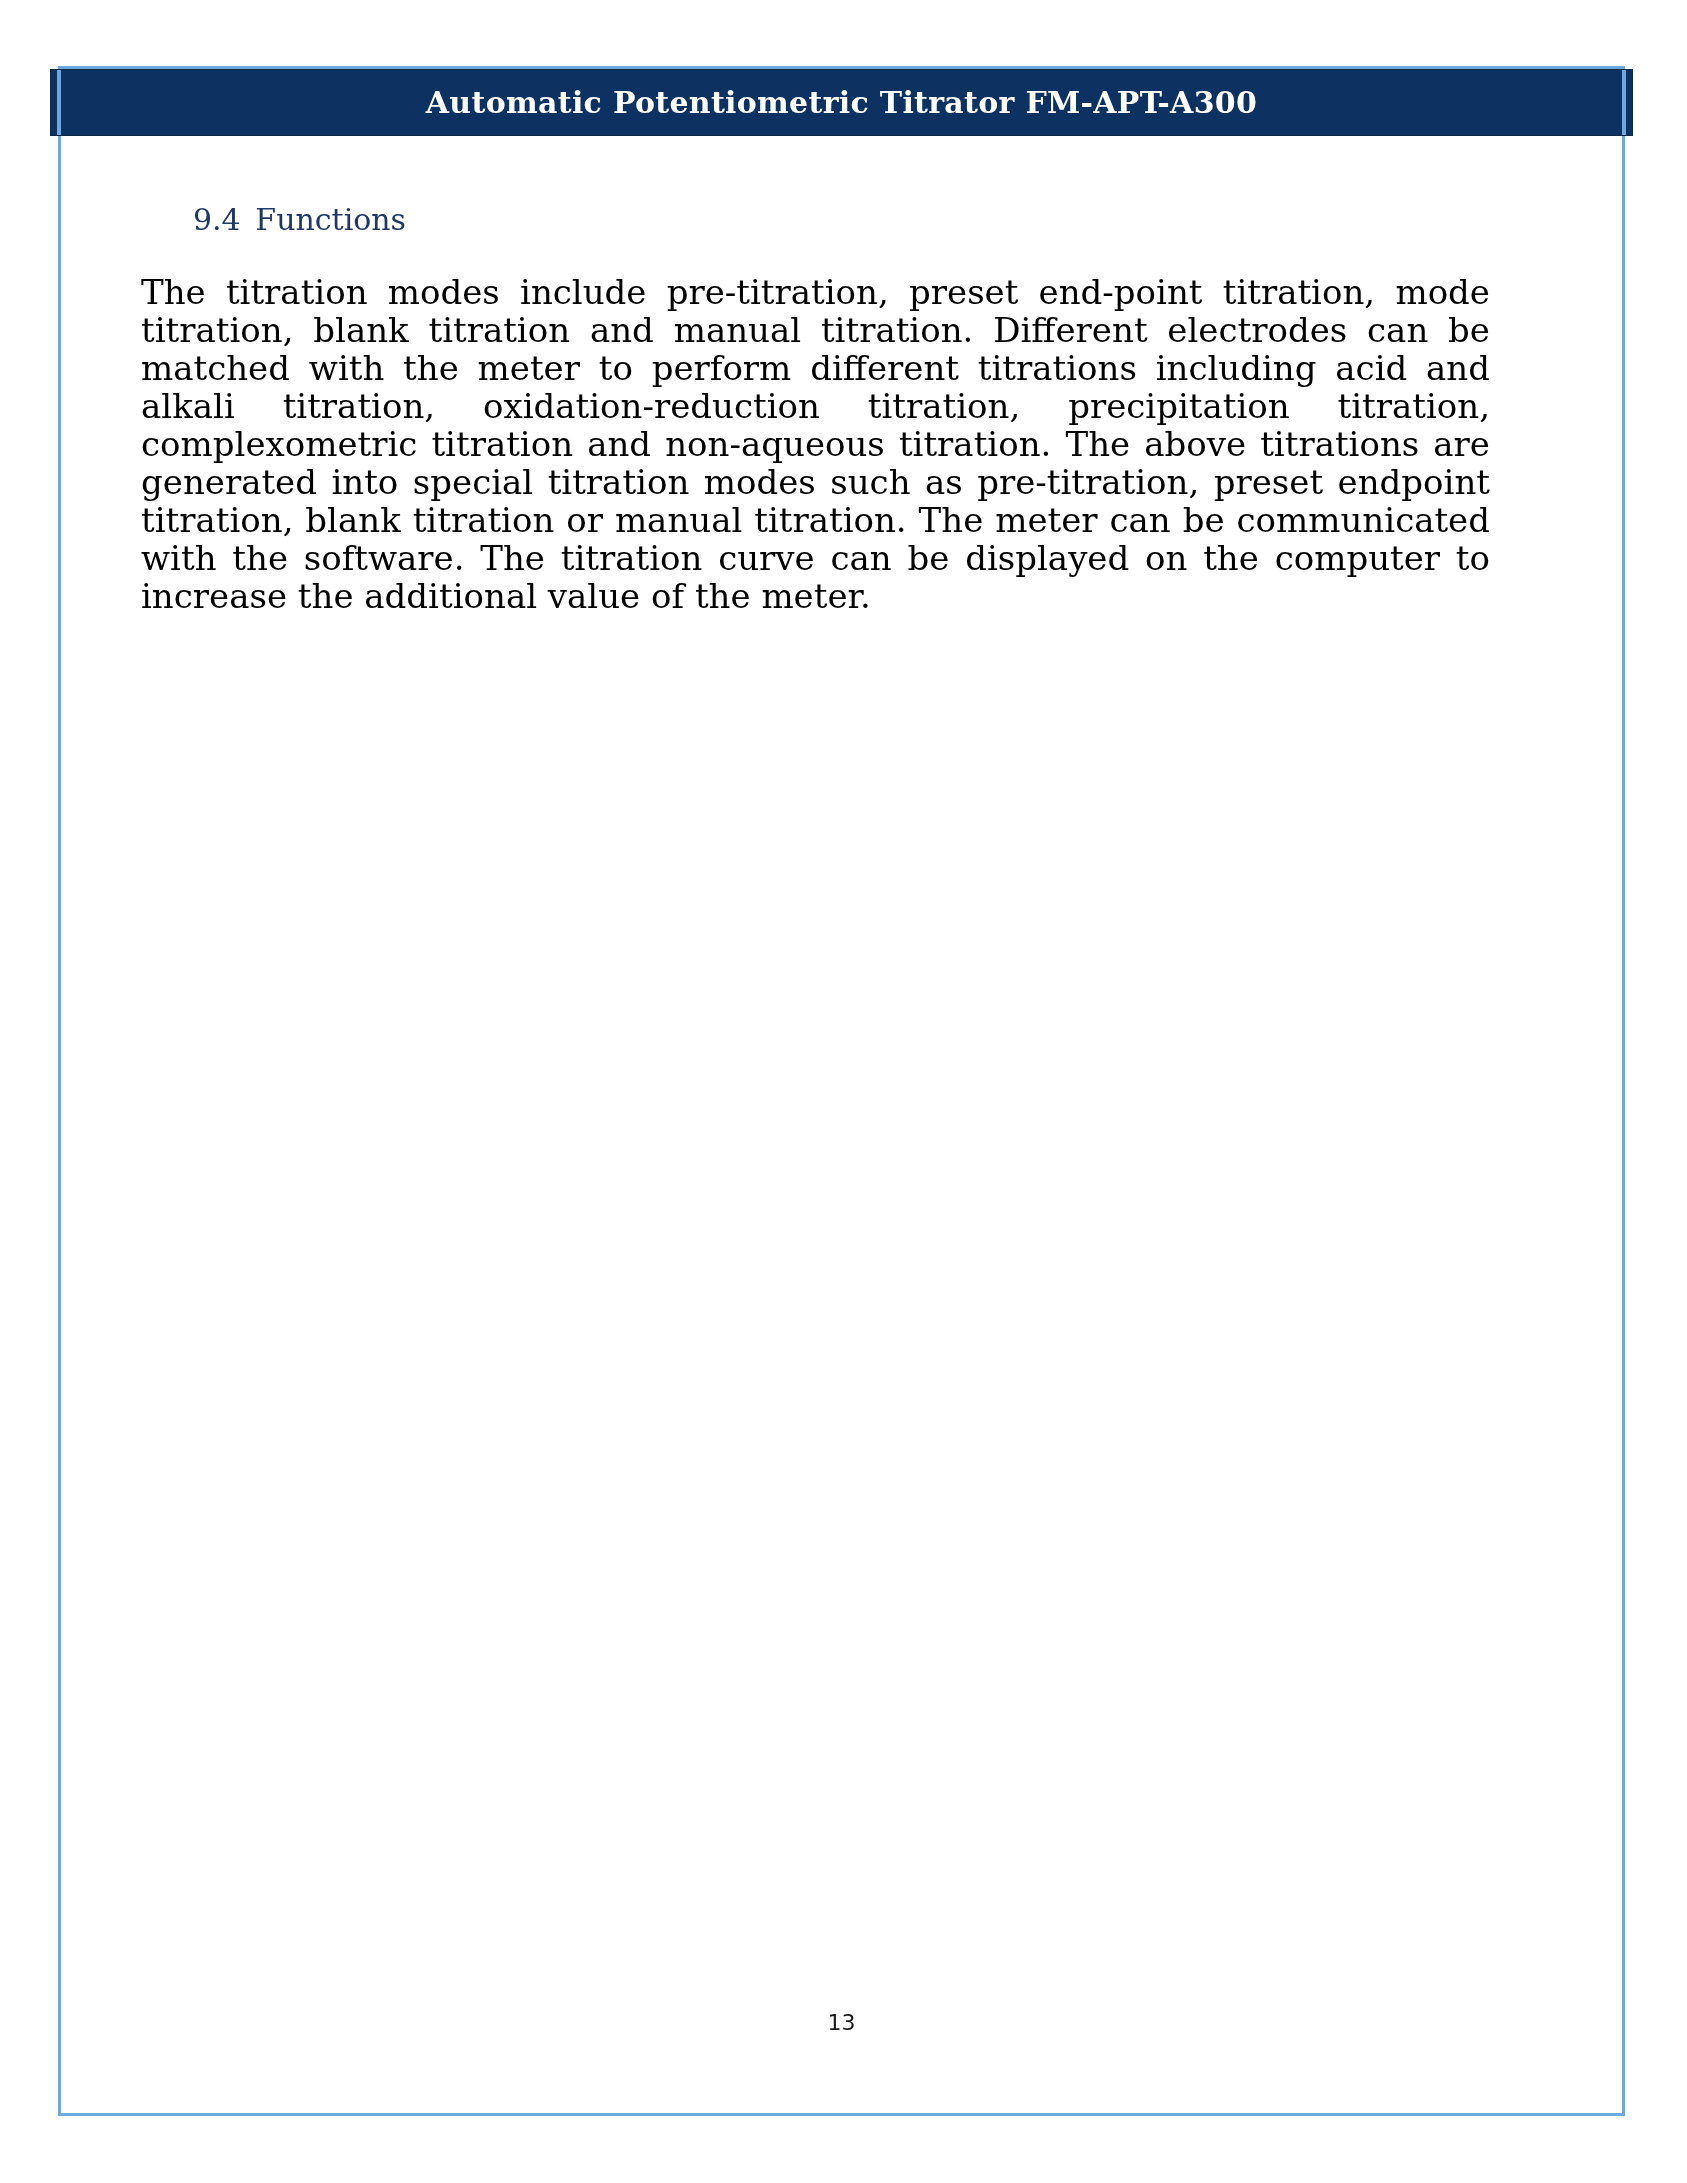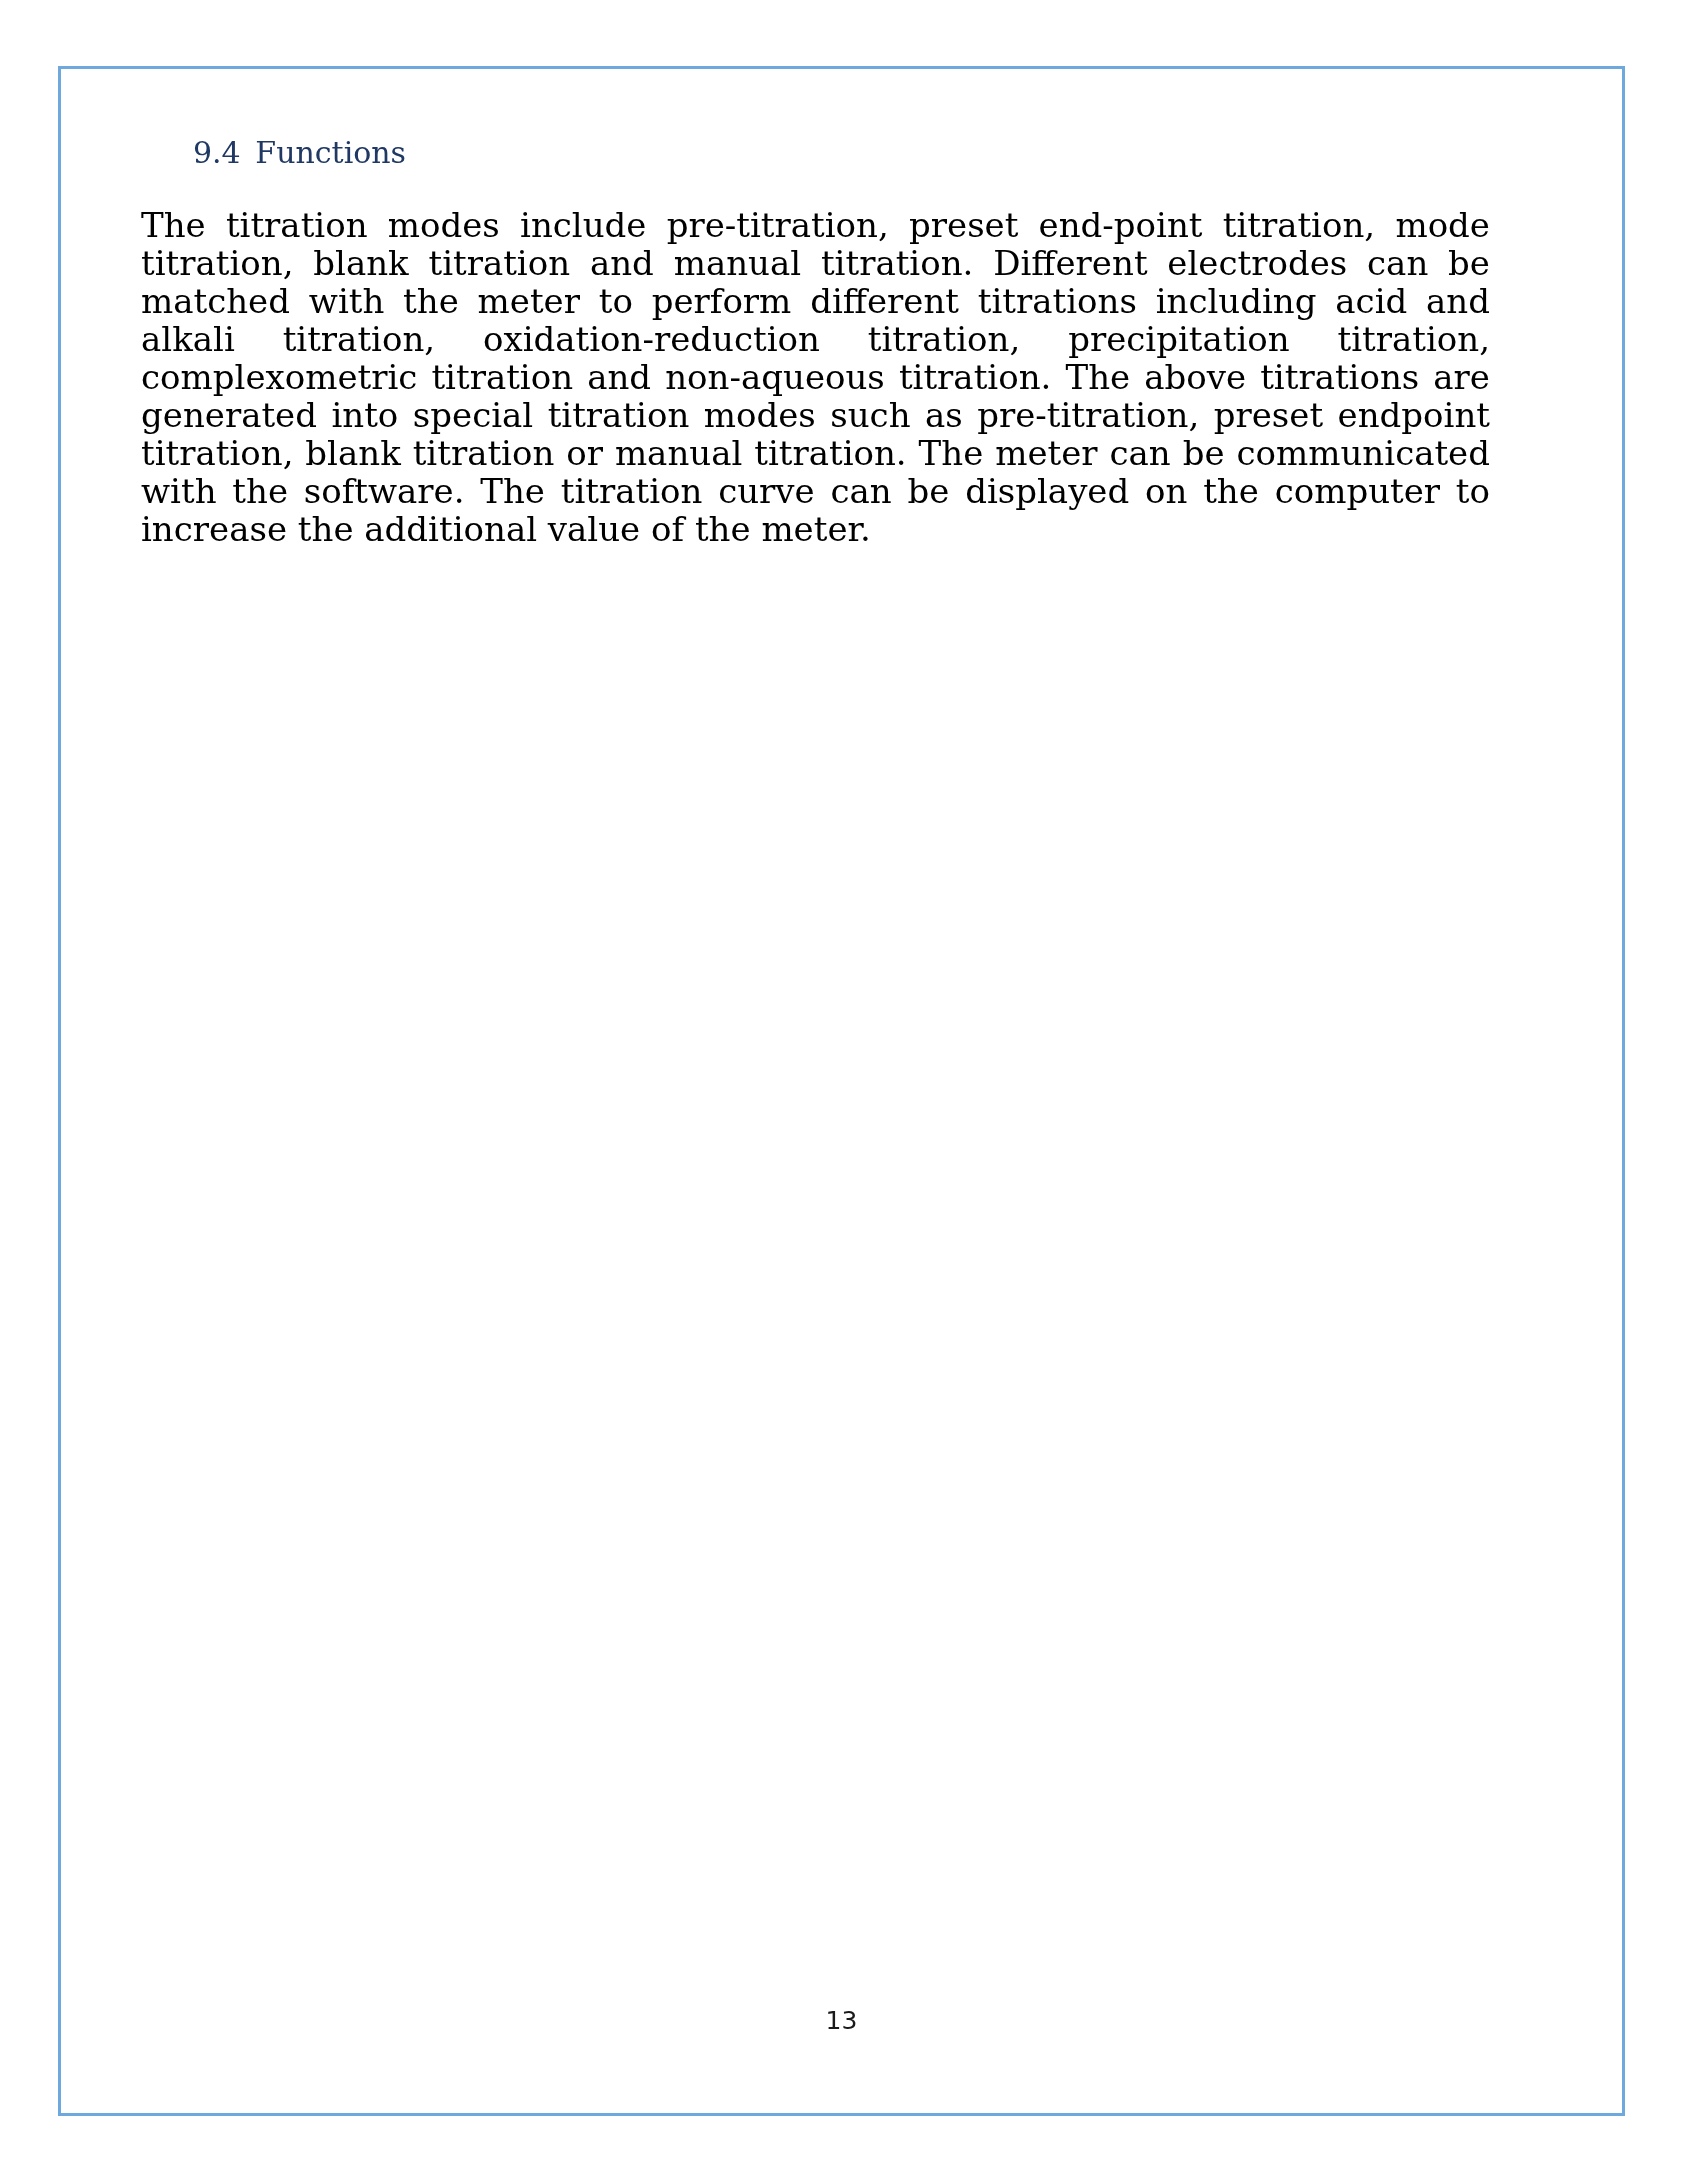--- a/index.html
+++ b/index.html
@@ -74,28 +74,33 @@
 
   
   .page-number {
     position: absolute;
     left: 0;
     right: 0;
     bottom: 78px;
     text-align: center;
     color: #1a1a1a;
     font-family: "DejaVu Sans", "Liberation Sans", sans-serif;
-    font-size: 25px;
+    font-size: 22px;
   }
 </style>
 </head>
 <body>
 
 <div class="page-box">
 
+  <div class="header-bar">
+    <span class="border-pass left"></span>
+    <span class="header-title">Automatic Potentiometric Titrator FM-APT-A300</span>
+    <span class="border-pass right"></span>
+  </div>
 
   <div class="section-heading">
     <span class="section-number">9.4</span><span>Functions</span>
   </div>
 
   <p class="body-paragraph">The titration modes include pre-titration, preset end-point titration, mode titration, blank titration and manual titration. Different electrodes can be matched with the meter to perform different titrations including acid and alkali titration, oxidation-reduction titration, precipitation titration, complexometric titration and non-aqueous titration. The above titrations are generated into special titration modes such as pre-titration, preset endpoint titration, blank titration or manual titration. The meter can be communicated with the software. The titration curve can be displayed on the computer to increase the additional value of the meter.</p>
 
   <div class="page-number">13</div>
 
 </div>

